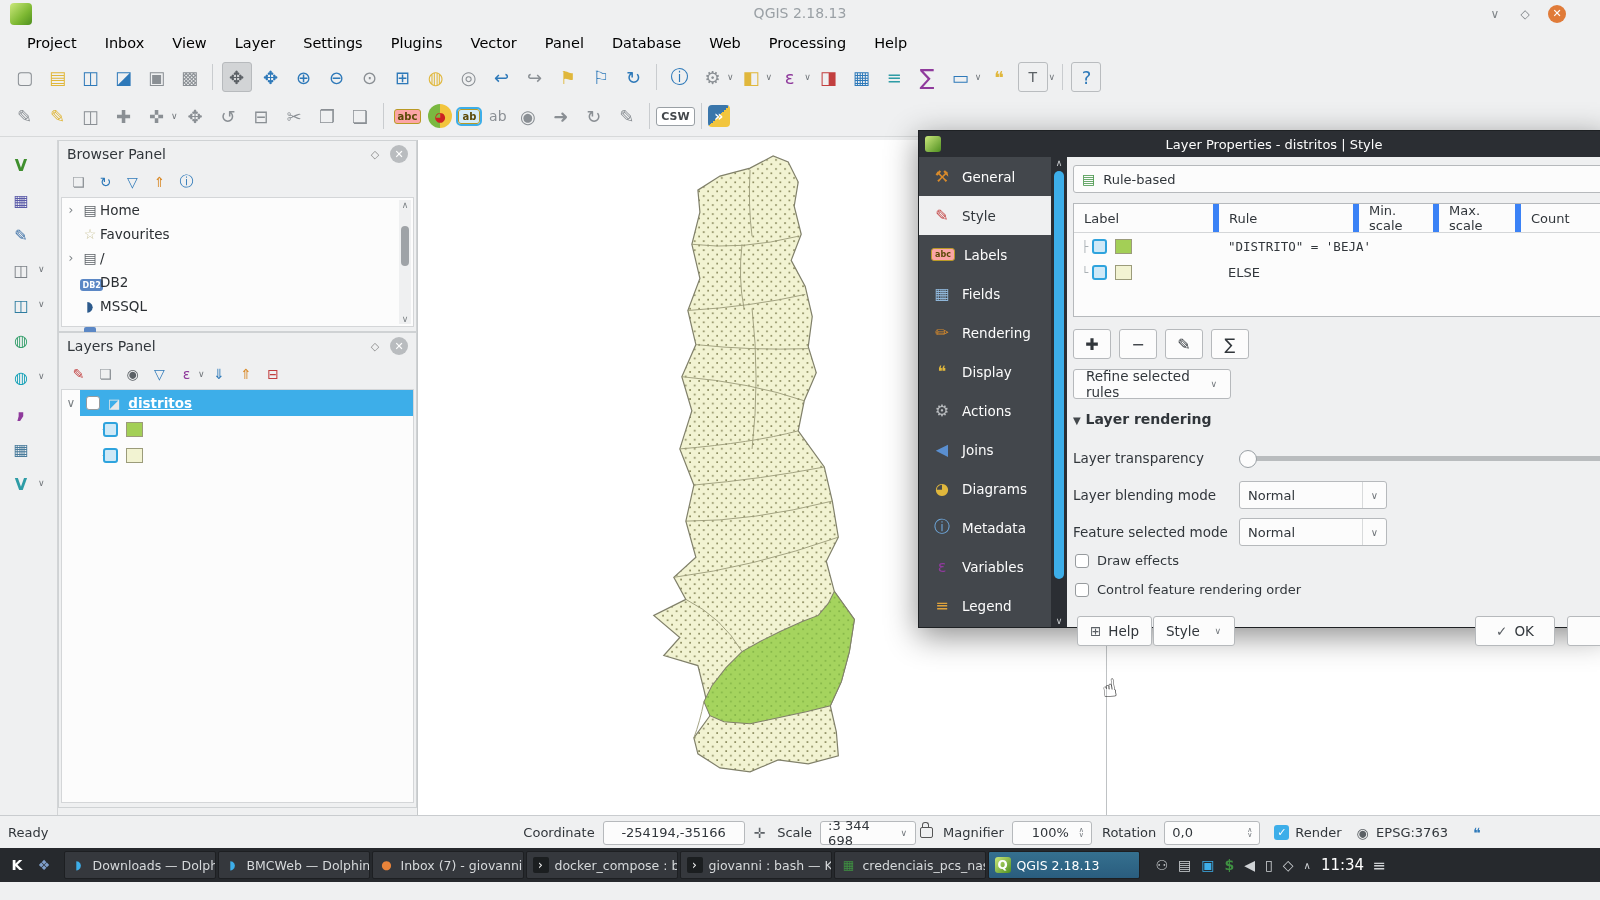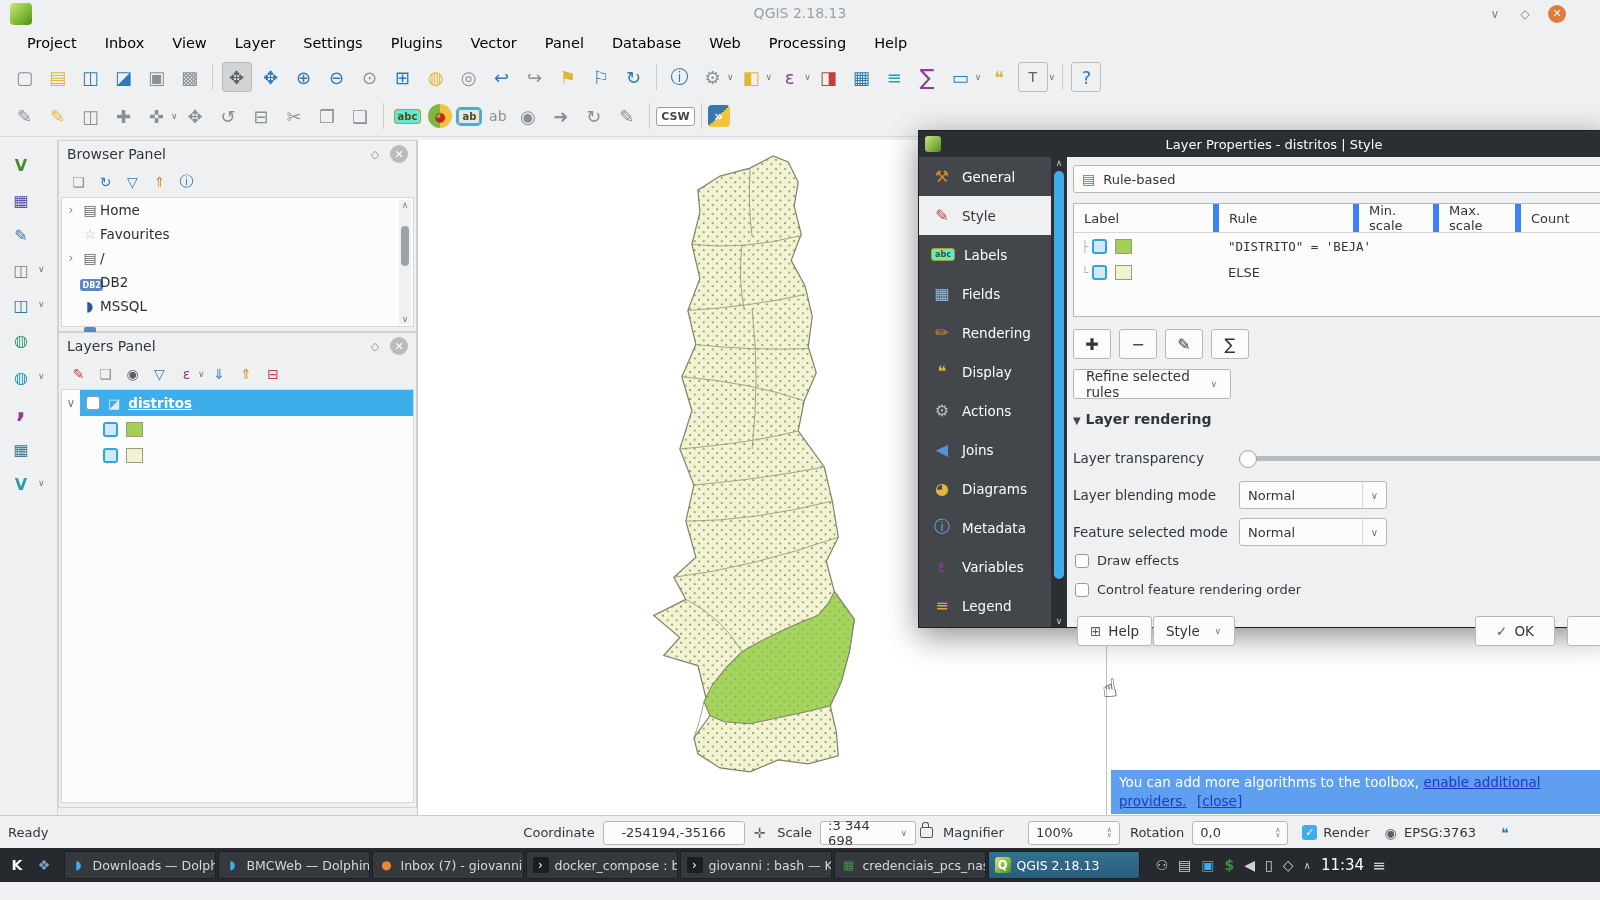--- a/index.html
+++ b/index.html
@@ -20,21 +20,21 @@
   .toolbar{position:absolute;left:0;width:1600px;display:flex;align-items:center;background:#eff0f1;}
   .tb1{top:58px;height:38px;}
   .tb2{top:96px;height:40px;border-bottom:1px solid #d7d9da;}
   .icn{display:inline-flex;align-items:center;justify-content:center;width:28px;height:28px;font-size:18px;margin:0 2.5px;border-radius:3px;}
   .icn.sm{width:22px;height:22px;font-size:14px;}
   .pressed{background:#d2d4d6;border:1px solid #b7babd;}
   .sep{width:1px;height:26px;background:#c9cccf;margin:0 6px;}
   .dd{font-size:9px;color:#6f7479;margin:0 1px 0 -2px;align-self:center;}
   .blue{color:#2e79b9}.gray{color:#8a8f94}.dgray{color:#5c6166}.yellow{color:#e0b73c}
   .green{color:#3f9142}.purple{color:#8f3a9c}.red{color:#c23f3f}.orange{color:#d98b2b}.teal{color:#2e9ca6}
-  .abc-badge{display:inline-block;background:#5eead4;border:1px solid #b99a25;border-radius:3px;color:#5b4a07;
+  .abc-badge{display:inline-block;background:#fca5a5;border:1px solid #b99a25;border-radius:3px;color:#5b4a07;
     font-size:10px;font-weight:bold;padding:1px 3px;}
   .hlsel{outline:2px solid #3daee9;background:#d6ecf8;}
   .csw-badge{border:1px solid #9aa0a5;border-radius:3px;background:#fff;color:#44484c;font-size:11px;font-weight:bold;padding:2px 4px;}
   .py-badge{background:linear-gradient(135deg,#3a76ab 50%,#f2c53d 50%);color:#fff;font-weight:bold;border-radius:4px;
     width:22px;height:22px;display:inline-flex;align-items:center;justify-content:center;font-size:14px;}
   
   .leftdock{position:absolute;left:0;top:140px;width:57px;height:675px;background:#eff0f1;border-right:1px solid #d2d4d6;}
   .dock-icn{position:absolute;left:8px;width:26px;height:26px;display:flex;align-items:center;justify-content:center;
     font-size:16px;font-weight:bold;border-radius:3px;}
   .dock-dd{position:absolute;left:38px;font-size:9px;color:#6f7479;}
@@ -352,25 +352,20 @@
         <path d="M92,336 Q160,330 222,318"></path>
         <path d="M84,372 Q150,372 230,352"></path>
         <path d="M72,428 Q150,418 236,388"></path>
         <path d="M84,450 Q120,468 140,502"></path>
         <path d="M92,588 Q98,572 102,552"></path>
       </g>
       <path fill="url(#pdotsg)" stroke="#80806a" stroke-width="1" d="M102,552 L110,536 L124,518 L140,502 L158,492 L178,482 L200,472 L216,466 L226,454 L232,442 L252,470 L247,502 L239,532 L228,556 L204,562 L176,568 L148,574 L122,572 L108,566 Z"></path>
     </svg>
     <div class="rpanel-divider"></div>
     <span class="handcur">☝</span>
-    <div class="msgbar">
-      <span>You can add more algorithms to the toolbox,</span>
-      <a href="#">enable additional providers.</a>
-      <a href="#" style="margin-left:6px">[close]</a>
-    </div>
   </div>
 
   <div class="dialog">
     <div class="dlg-title">
       <span class="dlg-qicon"></span>
       <span class="t">Layer Properties - distritos | Style</span>
     </div>
 
     <div class="dlg-side">
       <div class="side-item">
@@ -526,21 +521,21 @@
       <span>-254194,-35166</span>
     </span>
     <span class="icn sm dgray" style="margin-left:4px">✛</span>
     <span style="margin-left:4px">Scale</span>
     <span class="sb-box" style="margin-left:8px;width:96px">
       <span>:3 344 698</span>
       <span class="dd">∨</span>
     </span>
     <span class="lock"></span>
     <span style="margin-left:6px">Magnifier</span>
-    <span class="sb-box" style="margin-left:24px;width:92px;justify-content:space-between">
+    <span class="sb-box" style="margin-left:8px;width:80px;justify-content:flex-end">
       <span>100%</span>
       <span class="spin">
           <span>∧</span>
           <span>∨</span>
         </span>
     </span>
     <span style="margin-left:10px">Rotation</span>
     <span class="sb-box" style="margin-left:8px;width:96px;justify-content:space-between">
       <span>0,0</span>
       <span class="spin">

